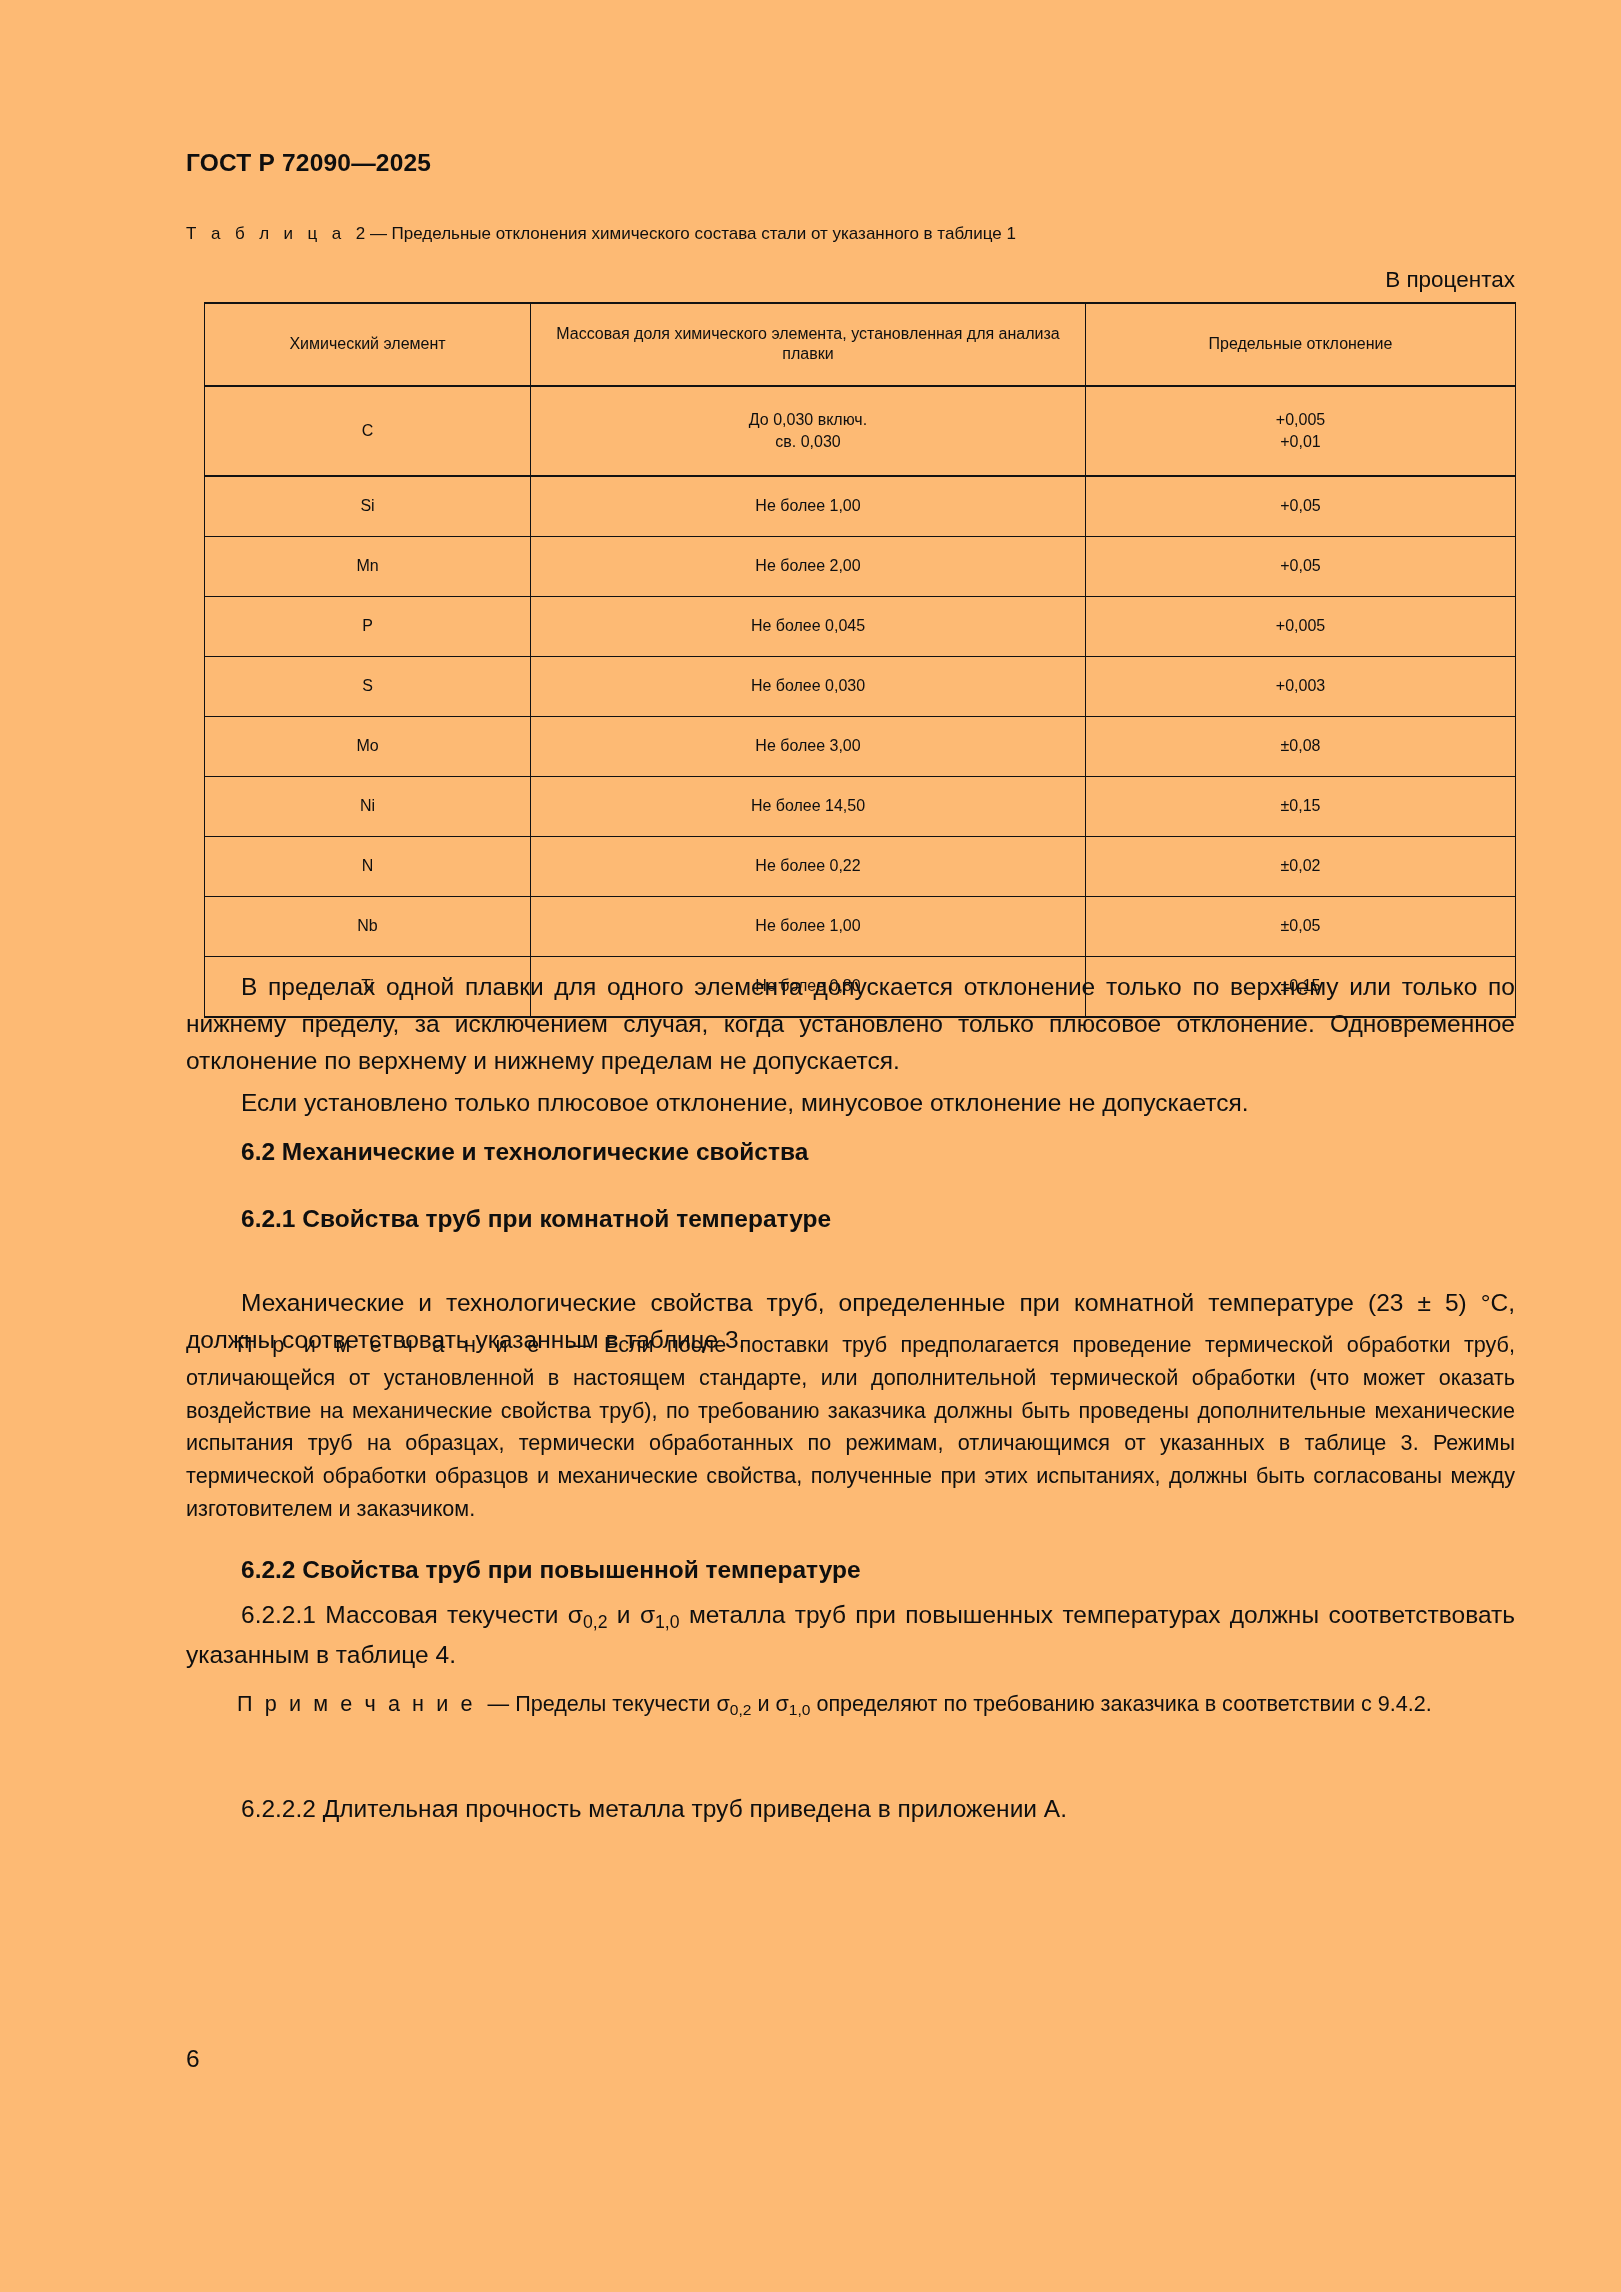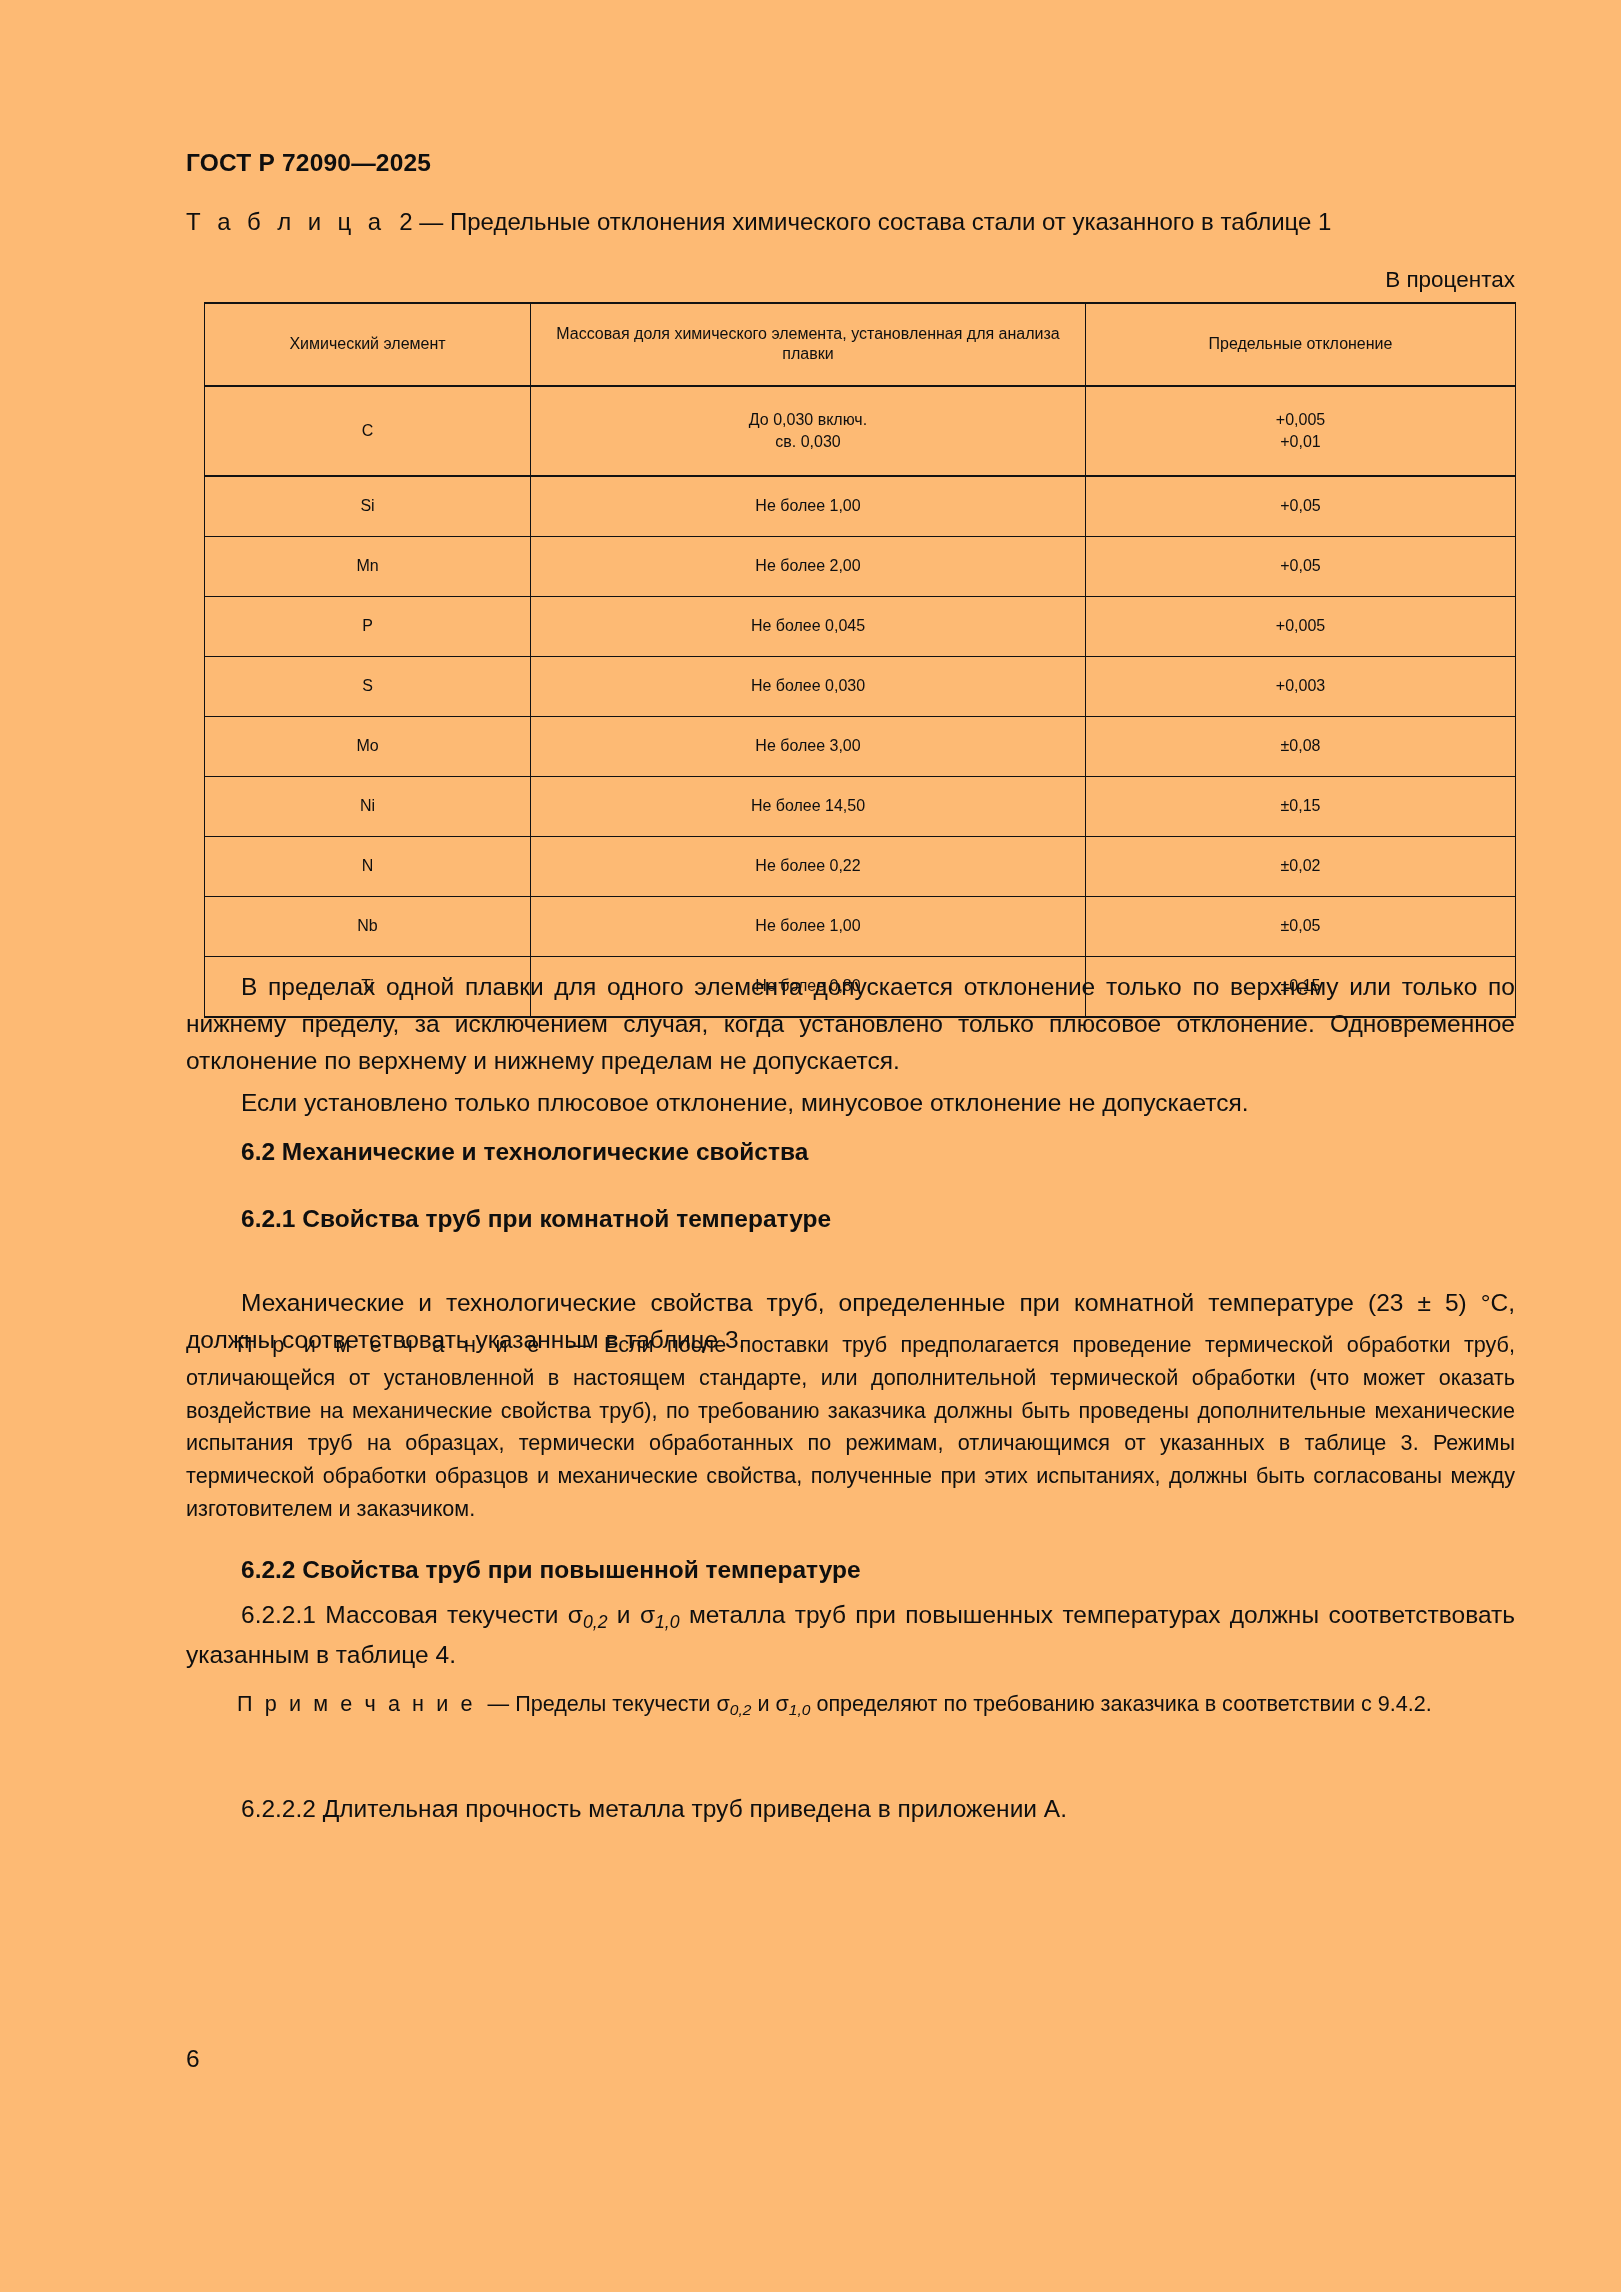--- a/index.html
+++ b/index.html
@@ -29,22 +29,22 @@
     font-size: 24.5px;
     font-weight: bold;
     letter-spacing: 0.2px;
     white-space: nowrap;
   }
 
   
   .table-caption {
     position: absolute;
     left: 186px;
-    top: 208px;
-    font-size: 24px;
+    top: 224px;
+    font-size: 17px;
     white-space: nowrap;
     text-align: center;
   }
   .table-caption .spaced {
     letter-spacing: 4.9px;
   }
   .table-caption .cap-rest {
     letter-spacing: 0;
   }
   .units-note {
@@ -129,21 +129,20 @@
     text-align: justify;
     text-justify: inter-word;
   }
   .note .indent { display: inline-block; width: 51px; }
   .note .note-label { letter-spacing: 3.1px; }
 
   sub {
     font-size: 0.72em;
     vertical-align: -0.28em;
     letter-spacing: 0;
-    font-style: italic;
   }
 
   .folio {
     position: absolute;
     left: 186px;
     top: 2045px;
     font-size: 24.5px;
   }
 </style>
 </head>

